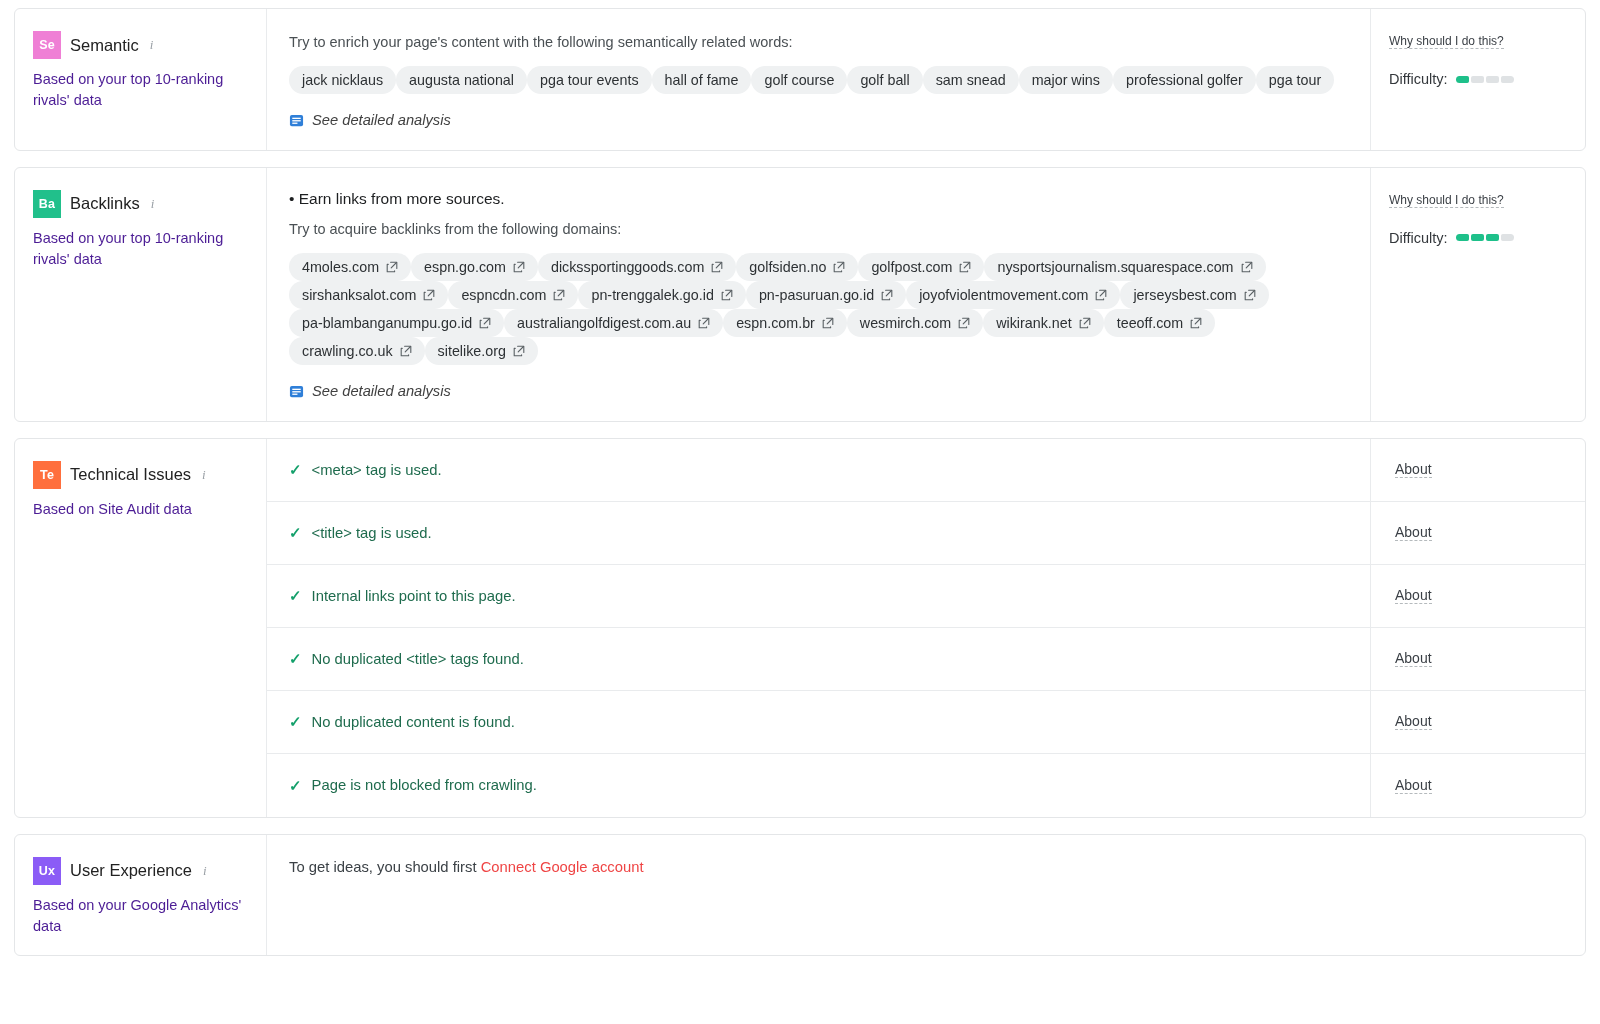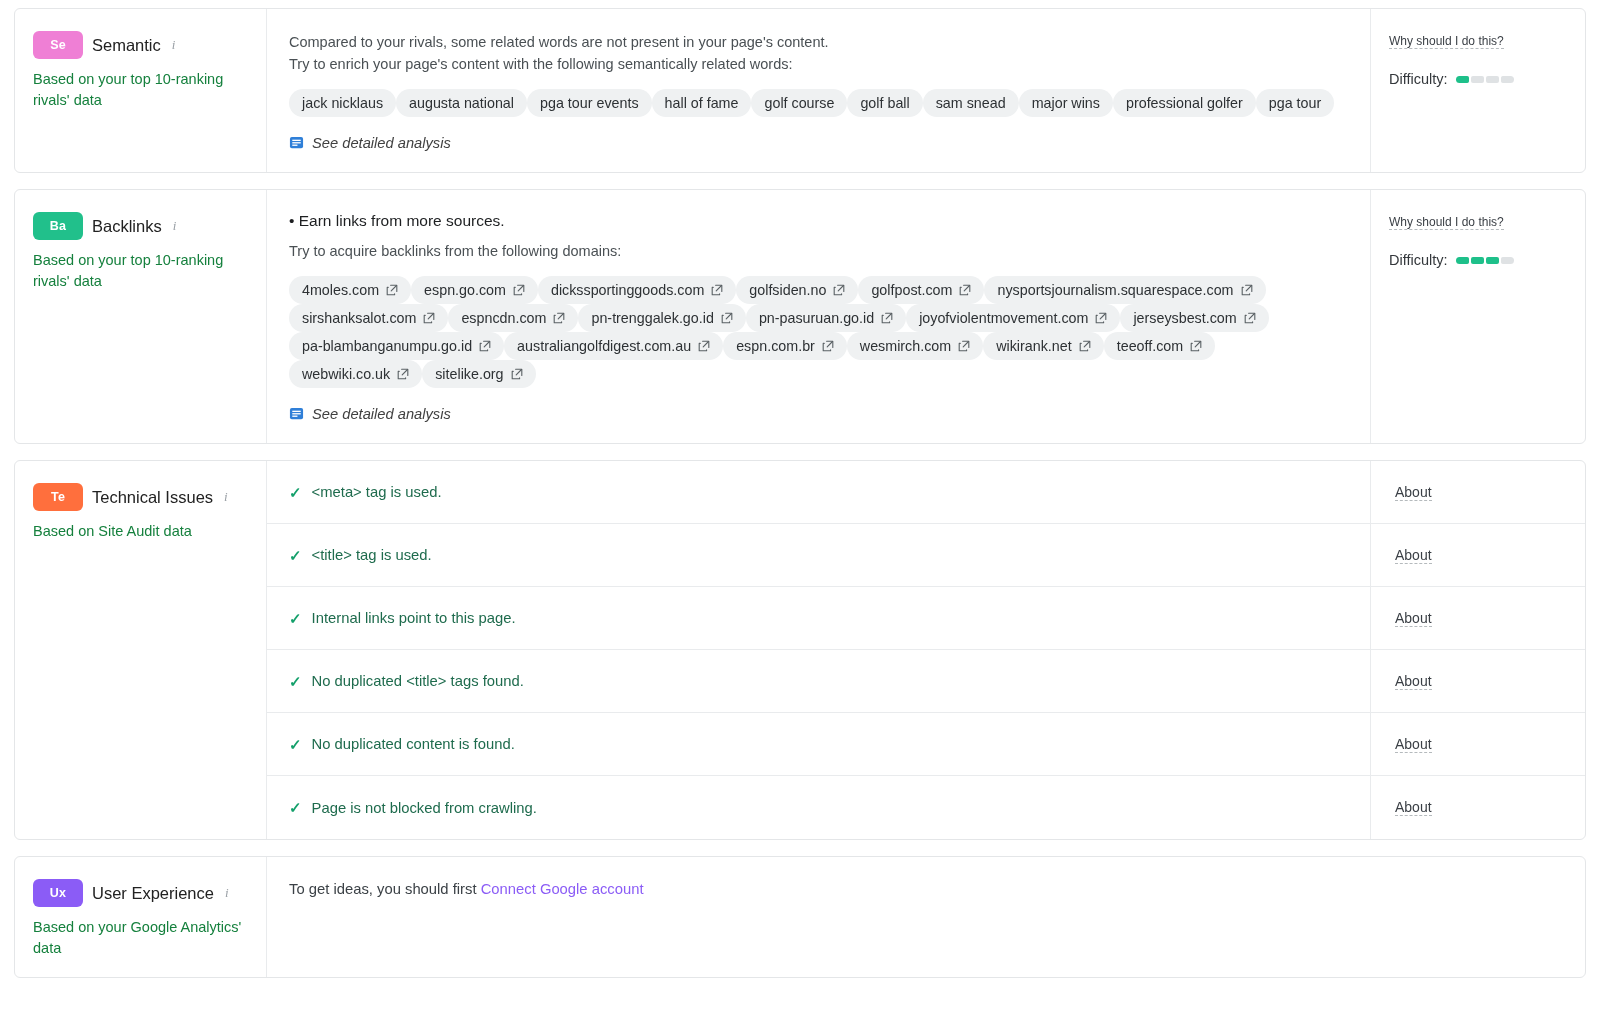--- a/index.html
+++ b/index.html
@@ -27,22 +27,22 @@
     min-width: 252px;
     padding: 22px 16px 18px 18px;
     border-right: 1px solid #e9ebed;
   }
   .badge-row {
     display: flex;
     align-items: center;
     gap: 9px;
   }
   .badge {
-    width: 50px; height: 28px;
-    border-radius: 6px;
+    width: 28px; height: 28px;
+    border-radius: 0;
     color: #fff;
     font-size: 12.5px;
     font-weight: 600;
     display: flex;
     align-items: center;
     justify-content: center;
     letter-spacing: .2px;
   }
   .badge.semantic { background: #ef7fd5; }
   .badge.backlinks { background: #21c08b; }
@@ -56,21 +56,21 @@
     font-size: 13px;
     color: #9aa0a6;
     font-style: italic;
     font-family: "Liberation Serif", serif;
     margin-left: 2px;
     cursor: pointer;
   }
   .cat-sub {
     margin-top: 10px;
     font-size: 14.5px;
-    color: #15803d;
+    color: #4c1d95;
     line-height: 1.45;
     max-width: 215px;
   }
   .card-main {
     flex: 1;
     min-width: 0;
   }
   .card-right {
     width: 215px;
     min-width: 215px;
@@ -198,42 +198,41 @@
     border-right: 1px solid #e9ebed;
     padding: 22px 16px 18px 18px;
   }
   .rows-wrap { flex: 1; min-width: 0; }
   .ux-body {
     padding: 24px 22px;
     font-size: 14.8px;
     color: #3b4146;
   }
   .ux-body a {
-    color: #8b5cf6;
+    color: #ef4444;
     text-decoration: none;
     cursor: pointer;
   }
 </style>
 </head>
 <body>
 
 <div class="page">
 
   <div class="card">
     <div class="card-left">
       <div class="badge-row">
         <span class="badge semantic">Se</span>
         <span class="cat-title">Semantic</span>
         <span class="info-i">i</span>
       </div>
       <div class="cat-sub">Based on your top 10-ranking rivals' data</div>
     </div>
     <div class="card-main">
       <div class="body-pad">
-        <p class="tip-sub">Compared to your rivals, some related words are not present in your page's content.</p>
         <p class="tip-sub">Try to enrich your page's content with the following semantically related words:</p>
         <div class="chips" id="semantic-chips">
             <span class="chip">jack nicklaus</span>
             <span class="chip">augusta national</span>
             <span class="chip">pga tour events</span>
             <span class="chip">hall of fame</span>
             <span class="chip">golf course</span>
             <span class="chip">golf ball</span>
             <span class="chip">sam snead</span>
             <span class="chip">major wins</span>
@@ -455,21 +454,21 @@
               <span>teeoff.com</span>
               <span class="ext">
                 <svg width="12" height="12" viewBox="0 0 12 12" fill="none" xmlns="http://www.w3.org/2000/svg">
                   <path d="M4.6 1.2h6.2v6.2" stroke="#5a6064" stroke-width="1.1" stroke-linecap="round" stroke-linejoin="round"></path>
                   <path d="M10.5 1.5L5.2 6.8" stroke="#5a6064" stroke-width="1.1" stroke-linecap="round"></path>
                   <path d="M8.6 9.9v.9H1.2V3.4h1" stroke="#5a6064" stroke-width="1.1" stroke-linecap="round" stroke-linejoin="round"></path>
                 </svg>
               </span>
             </span>
             <span class="chip link">
-              <span>webwiki.co.uk</span>
+              <span>crawling.co.uk</span>
               <span class="ext">
                 <svg width="12" height="12" viewBox="0 0 12 12" fill="none" xmlns="http://www.w3.org/2000/svg">
                   <path d="M4.6 1.2h6.2v6.2" stroke="#5a6064" stroke-width="1.1" stroke-linecap="round" stroke-linejoin="round"></path>
                   <path d="M10.5 1.5L5.2 6.8" stroke="#5a6064" stroke-width="1.1" stroke-linecap="round"></path>
                   <path d="M8.6 9.9v.9H1.2V3.4h1" stroke="#5a6064" stroke-width="1.1" stroke-linecap="round" stroke-linejoin="round"></path>
                 </svg>
               </span>
             </span>
             <span class="chip link">
               <span>sitelike.org</span>

